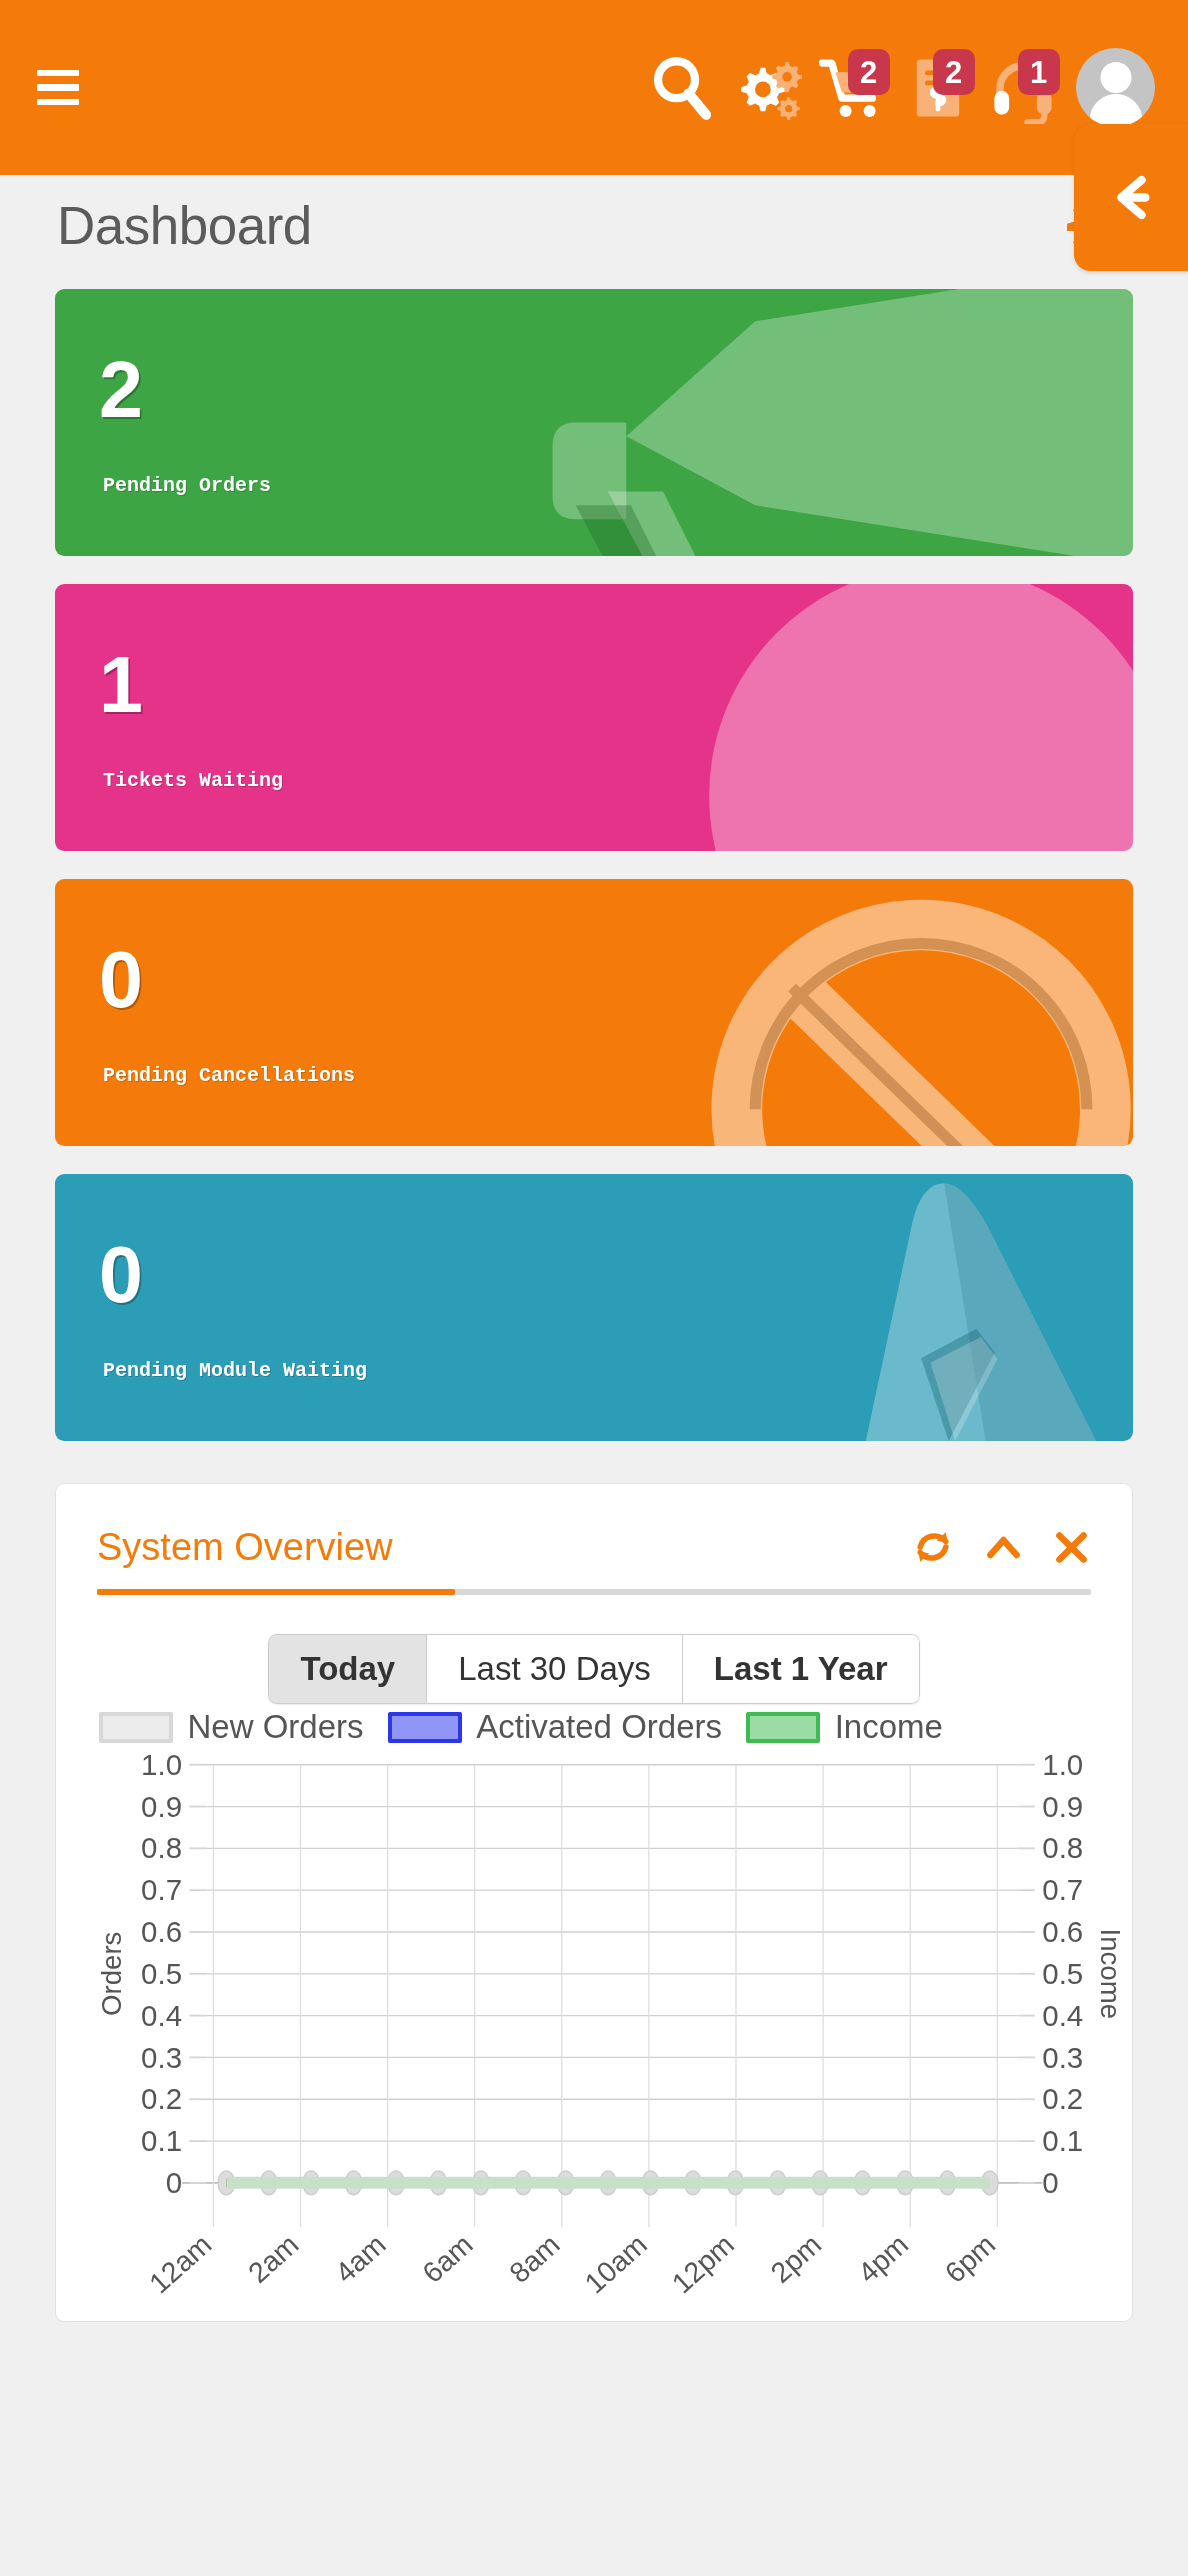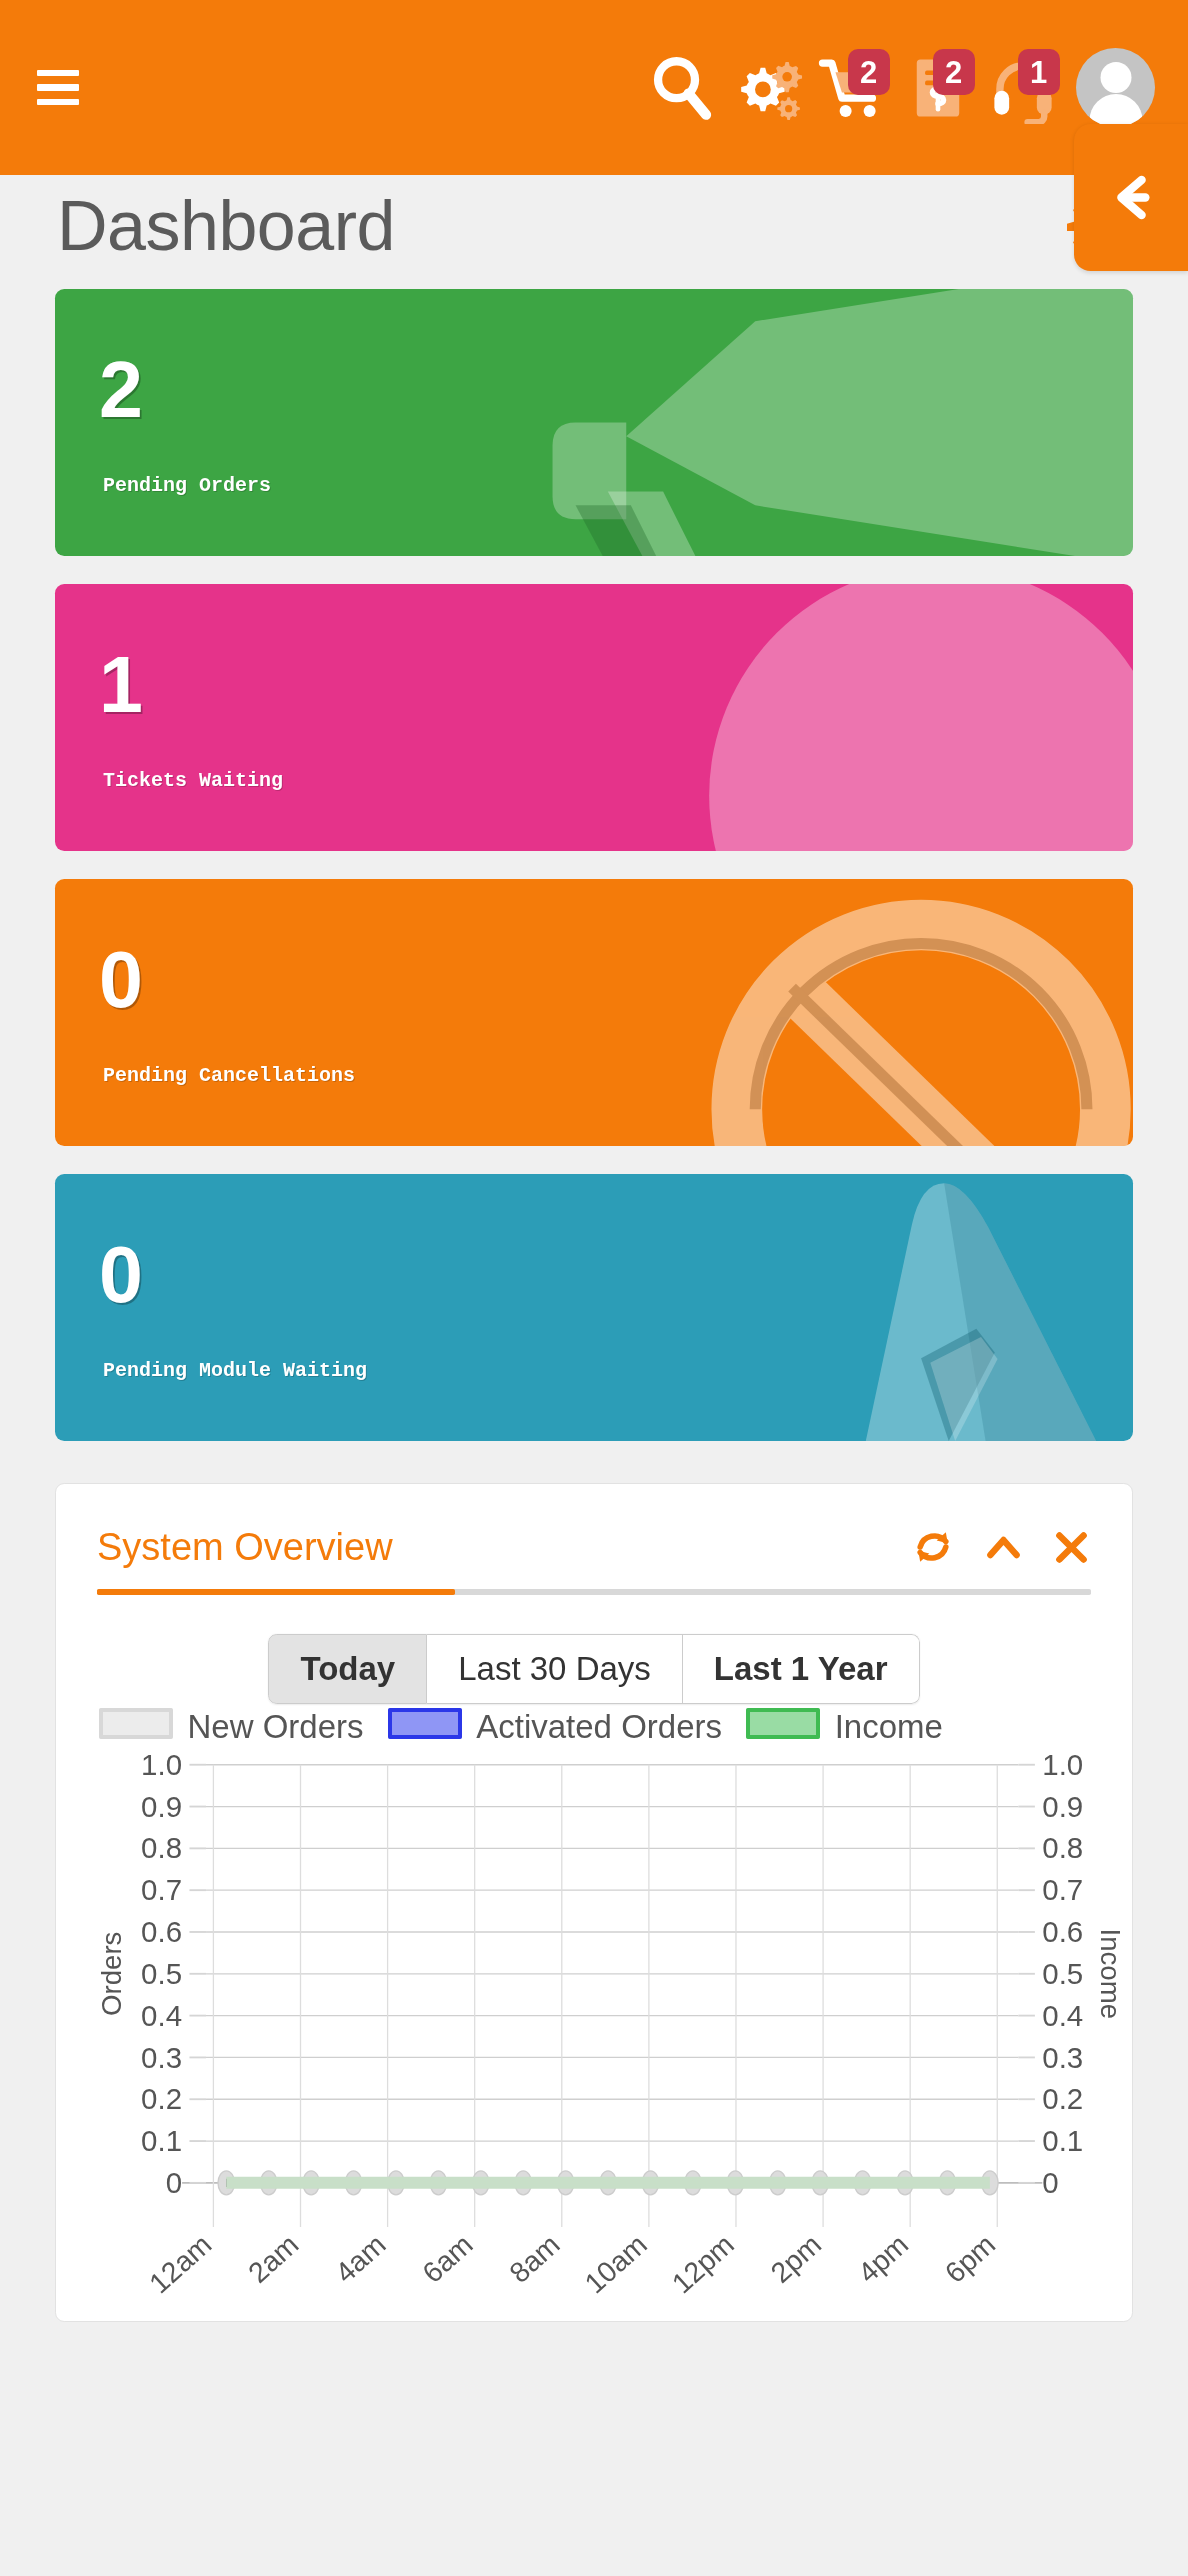--- a/index.html
+++ b/index.html
@@ -70,21 +70,21 @@
 
   
   .titlebar{
     position:relative;
     height:101px;
     display:flex;align-items:center;
     padding:0 37px 0 57px;
     background:#f0f0f0;
   }
   .page-title{
-    font-size:70px;
+    font-size:53px;
     color:#5b5b5b;
     font-weight:400;
     letter-spacing:-0.5px;
   }
   .title-actions{margin-left:auto;display:flex;align-items:center;gap:0;}
   .title-gear{
     width:64px;height:64px;display:flex;align-items:center;justify-content:center;
     cursor:pointer;margin-right:24px;
   }
   .backbtn{
@@ -169,21 +169,21 @@
   }
   .tab:first-child{border-left:0.9px solid #ccc;border-radius:8.3px 0 0 8.3px;}
   .tab:last-child{border-radius:0 8.3px 8.3px 0;font-weight:bold;}
   .tab.active{background:#e3e3e3;font-weight:700;}
 
   
   .legend{
     display:flex;align-items:center;justify-content:flex-start;
     gap:0;margin:3.7px 0 3.7px 0;padding-left:1.8px;
   }
-  .legend-item{display:flex;gap:14.7px;margin-right:24px;}
+  .legend-item{display:flex;align-items:center;gap:14.7px;margin-right:24px;}
   .swatch{width:74px;height:31px;border:4.6px solid #ccc;background:#efefef;border-radius:1.8px;}
   .sw-new{border-color:#d8d8d8;background:#ececec;}
   .sw-act{border-color:#2B37E8;background:#8f96f5;}
   .sw-inc{border-color:#3FBB52;background:#99dca4;}
   .legend-label{font-size:33px;color:#555;}
 
   
   .chart-wrap{position:relative;height:571px;margin-top:3.7px;}
   .chart-svg{display:block;}
   .axis-name{font-size:30px;fill:#555;}

